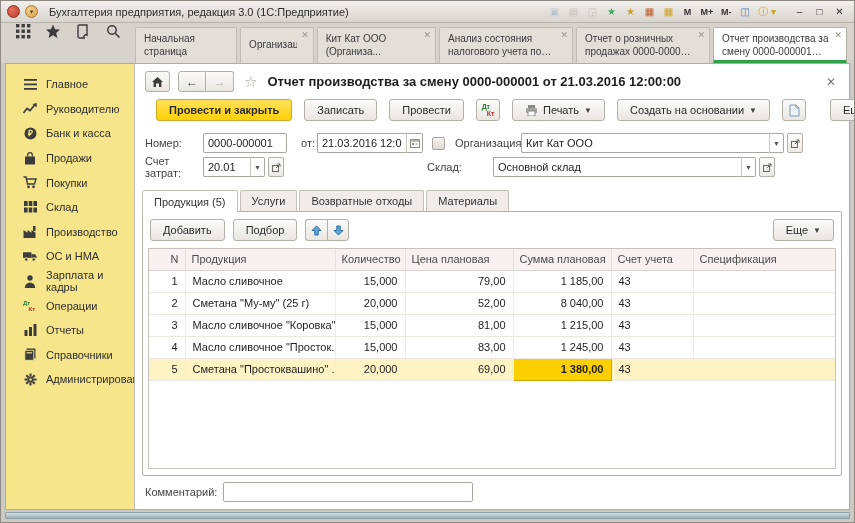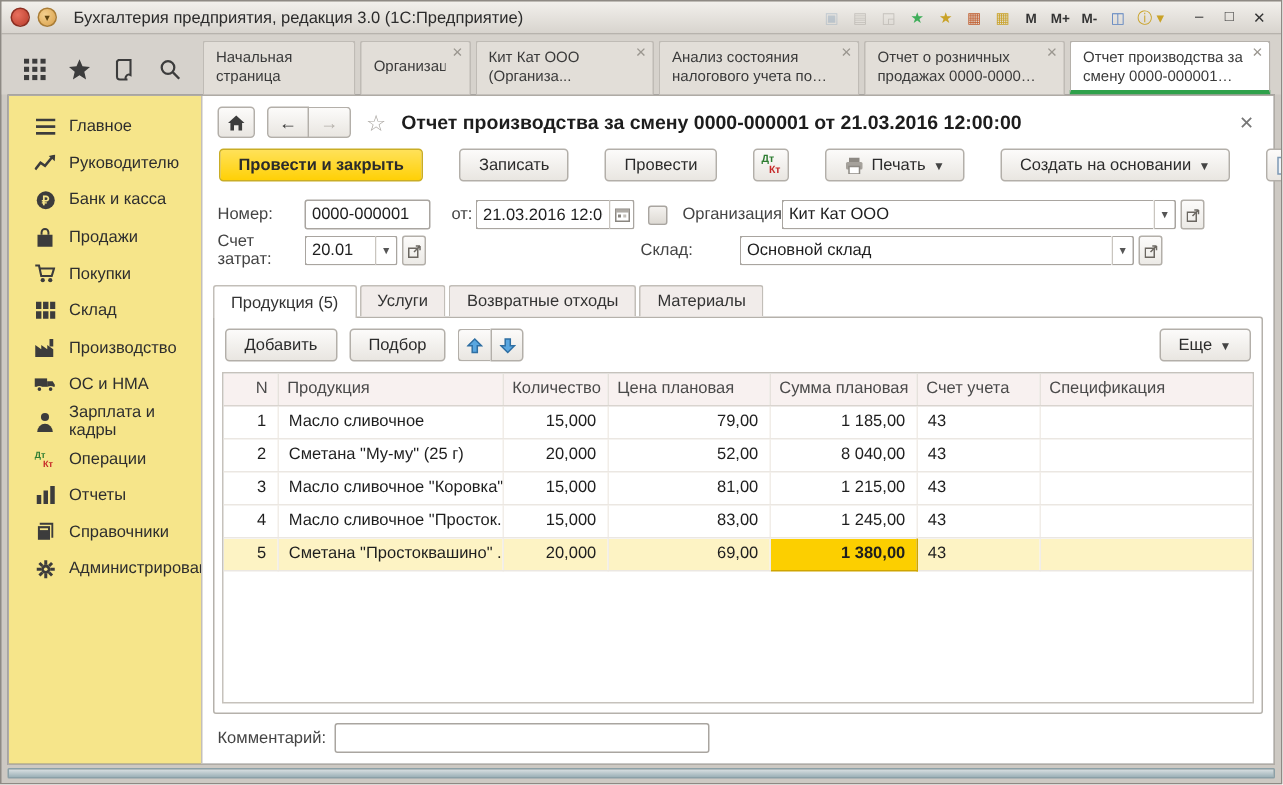--- a/index.html
+++ b/index.html
@@ -11,50 +11,50 @@
   .app-logo { width:13px; height:13px; border-radius:50%; background:radial-gradient(circle at 35% 35%, #e8705e, #b93c2b); border:1px solid #8d2f22; }
   .app-menu-btn { width:13px; height:13px; border-radius:50%; background:radial-gradient(circle at 35% 35%, #f3cf8e, #d9a04a); border:1px solid #a97c35; font-size:7px; color:#5d4310; display:flex; align-items:center; justify-content:center; cursor:default; }
   .tb-title { font-size:11px; color:#2b2b2b; margin-left:6px; white-space:nowrap; }
   .tb-right { margin-left:auto; display:flex; align-items:center; gap:3px; }
   .tb-ico { min-width:16px; height:15px; display:flex; align-items:center; justify-content:center; font-size:10px; border-radius:2px; padding:0 2px; color:#555; }
   .tb-ico.dis { opacity:.38; }
   .tb-ico.txt { font-size:9px; font-weight:bold; color:#333; }
   .win-ctl { width:17px; height:15px; display:flex; align-items:center; justify-content:center; font-size:10px; color:#333; border-radius:2px; }
 
   
-  .tabbar { height:40px; flex:0 0 40px; background:#d6d2cc; display:flex; align-items:flex-end; padding:0 4px; }
+  .tabbar { height:40px; flex:0 0 40px; background:#d6d2cc; display:flex; align-items:flex-start; padding:0 4px; }
   .quick-icons { display:flex; align-items:center; gap:14px; padding:0 14px 9px 10px; }
   .quick-icons .qi { width:16px; height:16px; display:flex; align-items:center; justify-content:center; color:#3c3c3c; }
   .tab { position:relative; height:36px; max-width:134px; background:#e2deD8; background:#e2ded8; border:1px solid #bfbbb5; border-bottom:none; border-radius:2px 2px 0 0; margin-right:3px; padding:3px 16px 3px 8px; font-size:10px; line-height:1.25; color:#3a3a3a; display:flex; align-items:center; overflow:hidden; }
   .tab .tab-label { display:-webkit-box; -webkit-line-clamp:2; -webkit-box-orient:vertical; overflow:hidden; }
   .tab .tab-close { position:absolute; top:2px; right:4px; font-size:9px; color:#9a968f; }
   .tab.active { background:#fff; border-color:#b5b1ab; box-shadow:0 3px 0 -1px #2fa14b inset; box-shadow:none; border-bottom:3px solid #2fa14b; padding-bottom:0; }
 
   
-  .main-wrap { flex:1; margin:0 4px; display:flex; border:1px solid #aFab a5; border:1px solid #afaba5; background:#737373; min-height:0; }
+  .main-wrap { flex:1; margin:0 4px; display:flex; border:1px solid #aFab a5; border:1px solid #afaba5; background:#fca5a5; min-height:0; }
   .sidebar { flex:0 0 128px; background:#f6e58a; padding-top:8px; overflow:hidden; }
   .side-item { height:24.6px; display:flex; align-items:center; gap:9px; padding-left:17px; font-size:11px; color:#2e2e2e; cursor:default; }
   .side-ico { width:14px; height:13px; display:flex; align-items:center; justify-content:center; flex:0 0 14px; }
 
   .content { flex:1; background:#fff; border-left:1px solid #c3bfb9; display:flex; flex-direction:column; min-width:0; }
 
   
   .doc-head { display:flex; align-items:center; padding:7px 10px 4px; gap:8px; }
   .nav-btn { height:21px; border:1px solid #b3afa9; border-radius:3px; background:linear-gradient(#fcfbfa,#e9e6e1); display:flex; align-items:center; justify-content:center; font-size:12px; color:#333; }
   .home-btn { width:25px; }
   .nav-group { display:flex; }
   .nav-group .nav-btn { width:28px; border-radius:0; }
   .nav-group .nav-btn:first-child { border-radius:3px 0 0 3px; }
   .nav-group .nav-btn:last-child { border-radius:0 3px 3px 0; border-left:none; color:#b5b1ab; }
   .fav-star { font-size:15px; color:#a9a5a0; margin:0 2px; }
   .doc-title { font-size:13px; font-weight:bold; color:#1d1d1d; white-space:nowrap; overflow:hidden; }
   .doc-close { margin-left:auto; font-size:12px; color:#777; padding:0 3px; }
 
   
-  .doc-toolbar { display:flex; align-items:center; gap:24px; padding:3px 11px 8px; }
+  .doc-toolbar { display:flex; align-items:center; gap:12px; padding:3px 21px 8px; }
   .btn { height:22px; border:1px solid #b3afa9; border-radius:3px; background:linear-gradient(#fcfbfa,#e9e6e1); font-size:11px; color:#2b2b2b; padding:0 12px; display:flex; align-items:center; gap:5px; white-space:nowrap; }
   .btn.primary { background:linear-gradient(#ffe159,#ffd006); border-color:#c9ad25; font-weight:bold; }
   .btn.icon-only { padding:0 4px; min-width:24px; justify-content:center; }
   .caret { font-size:8px; color:#444; }
   .tb-spacer { flex:1; }
   .dtkt { font-size:7px; font-weight:bold; line-height:1; text-align:left; }
   .dtkt .dt { color:#2e7d32; display:block; }
   .dtkt .kt { color:#c62828; display:block; margin-left:5px; }
 
   

